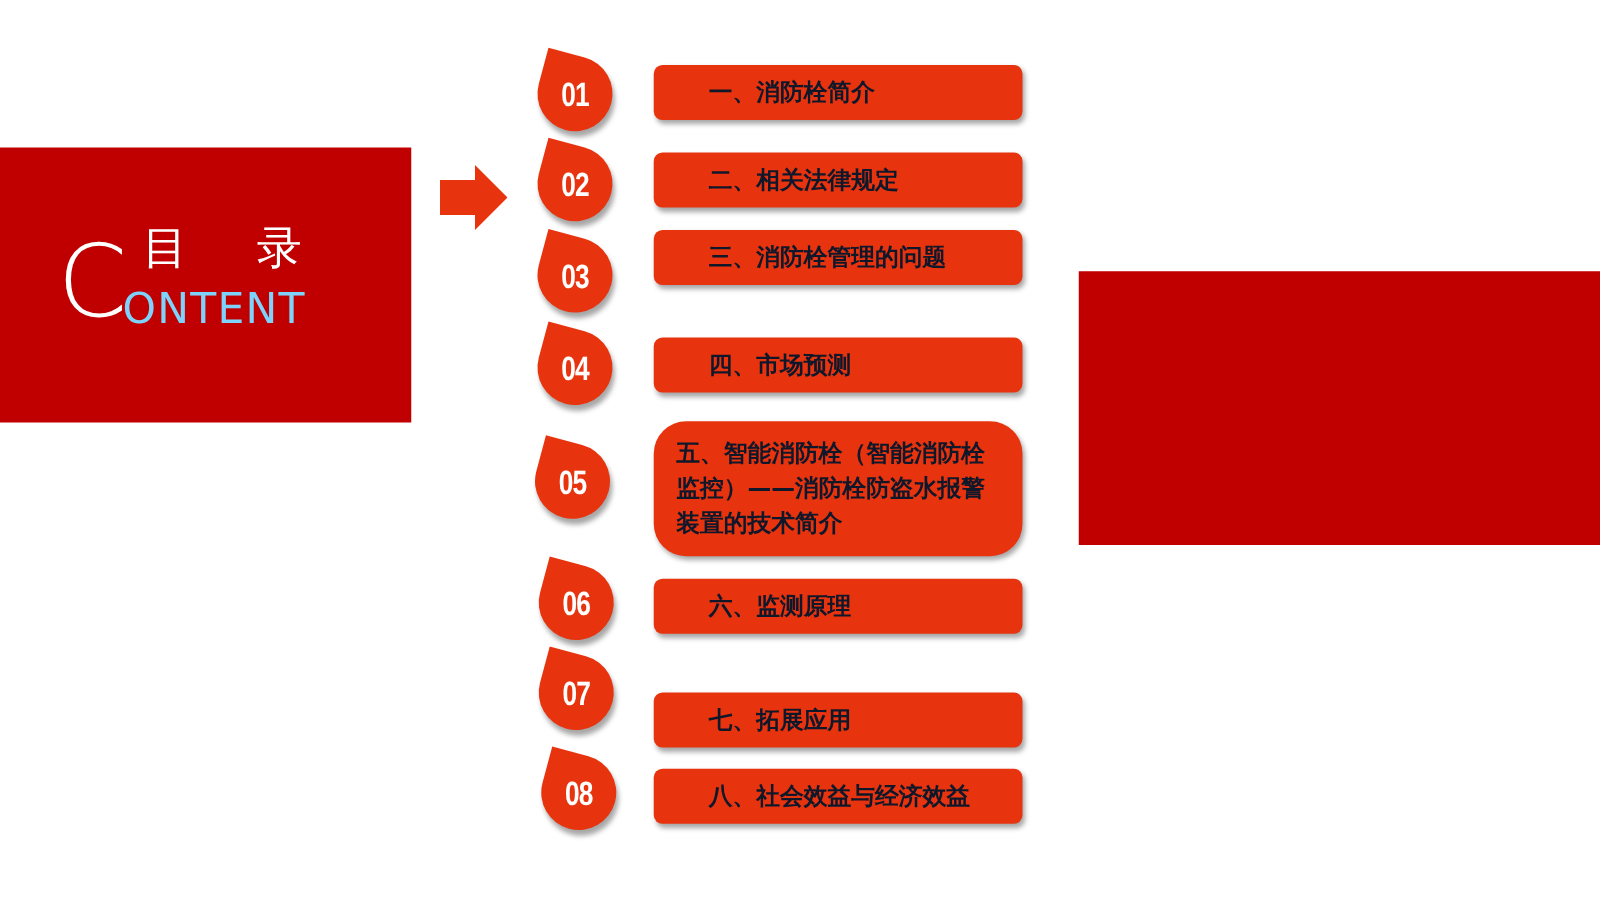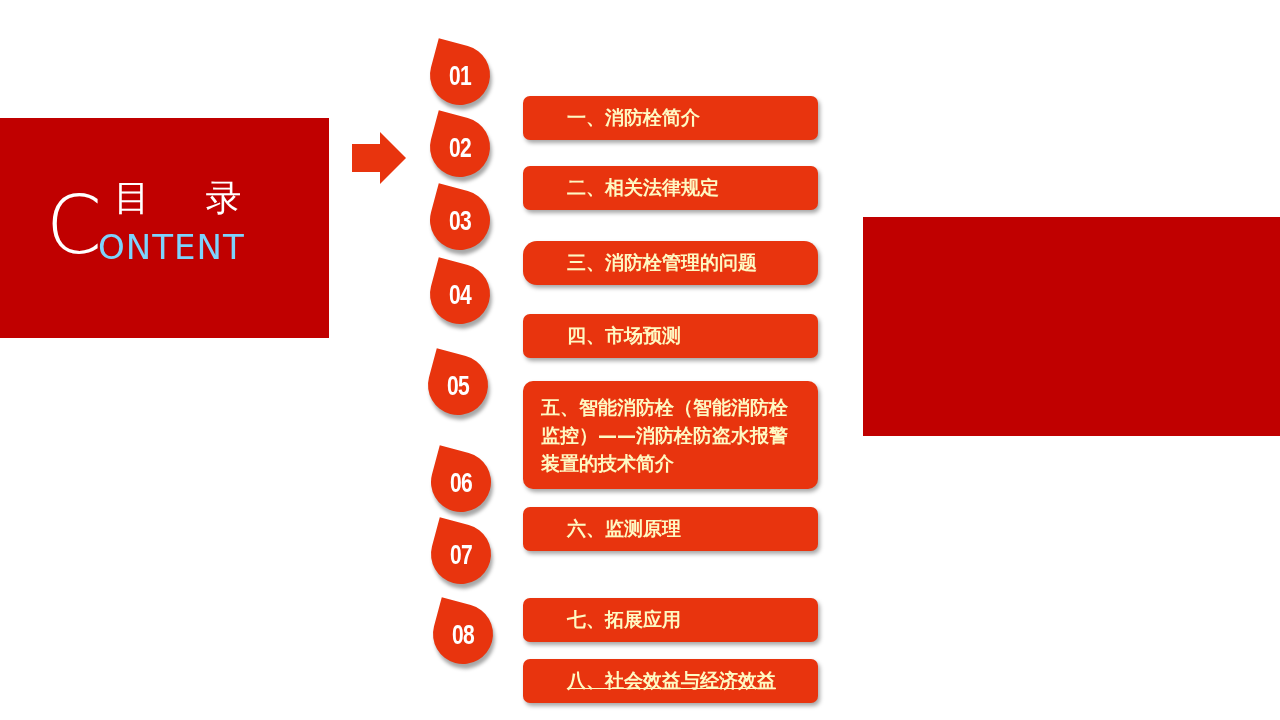--- a/index.html
+++ b/index.html
@@ -15,24 +15,24 @@
   .arrow { position:absolute; left:352px; top:132px; width:54px; height:52px; }
   .right-panel { position:absolute; left:863px; top:217px; width:417px; height:219px; background:#c00000; }
 
   .badge { position:absolute; width:60px; height:60px; background:#e8340e;
            border-radius:0 50% 50% 50%; transform:rotate(15deg);
            box-shadow:3px 4px 4px rgba(0,0,0,0.35); }
   .badge-num { position:absolute; width:60px; height:60px; line-height:60px; text-align:center;
                color:#fff; font-weight:bold; font-size:27px; font-family:"Liberation Sans", sans-serif;
                transform:scaleX(0.78); letter-spacing:-1px; }
   .item { position:absolute; left:523px; width:295px; height:44px; background:#e8340e; border-radius:7px;
-          box-shadow:2px 3px 4px rgba(0,0,0,0.35); color:#fef9c3; font-weight:bold; font-size:19px;
+          box-shadow:2px 3px 4px rgba(0,0,0,0.35); color:#0f172a; font-weight:bold; font-size:19px;
           font-family:"DejaVu Sans", sans-serif; display:flex; align-items:center; box-sizing:border-box;
-          padding-left:44px;margin-top:44px; }
-  .item.tall { height:108px; border-radius:10px; padding:0 20px 0 18px; line-height:28px; font-size:19px; }
+          padding-left:44px; }
+  .item.tall { height:108px; border-radius:26px; padding:0 20px 0 18px; line-height:28px; font-size:19px; }
 </style>
 </head>
 <body>
 
 <div class="left-panel">
   <div class="title-cn">目 录</div>
   <div class="big-c">C</div>
   <div class="ontent">ONTENT</div>
 </div>
 
@@ -61,18 +61,18 @@
 <div class="badge-num" style="left:431px;top:453px;">06</div>
 
 <div class="badge" style="left:431px;top:524px;"></div>
 <div class="badge-num" style="left:431px;top:525px;">07</div>
 
 <div class="badge" style="left:433px;top:604px;"></div>
 <div class="badge-num" style="left:433px;top:605px;">08</div>
 
 <div class="item" style="top:52px;">一、消防栓简介</div>
 <div class="item" style="top:122px;">二、相关法律规定</div>
-<div class="item" style="top:197px;border-radius:14px;">三、消防栓管理的问题</div>
+<div class="item" style="top:184px;">三、消防栓管理的问题</div>
 <div class="item" style="top:270px;">四、市场预测</div>
 <div class="item tall" style="top:337px;">五、智能消防栓（智能消防栓监控）——消防栓防盗水报警装置的技术简介</div>
 <div class="item" style="top:463px;">六、监测原理</div>
 <div class="item" style="top:554px;">七、拓展应用</div>
-<div class="item" style="top:615px;text-decoration:underline;">八、社会效益与经济效益</div>
+<div class="item" style="top:615px;">八、社会效益与经济效益</div>
 
 </body></html>

